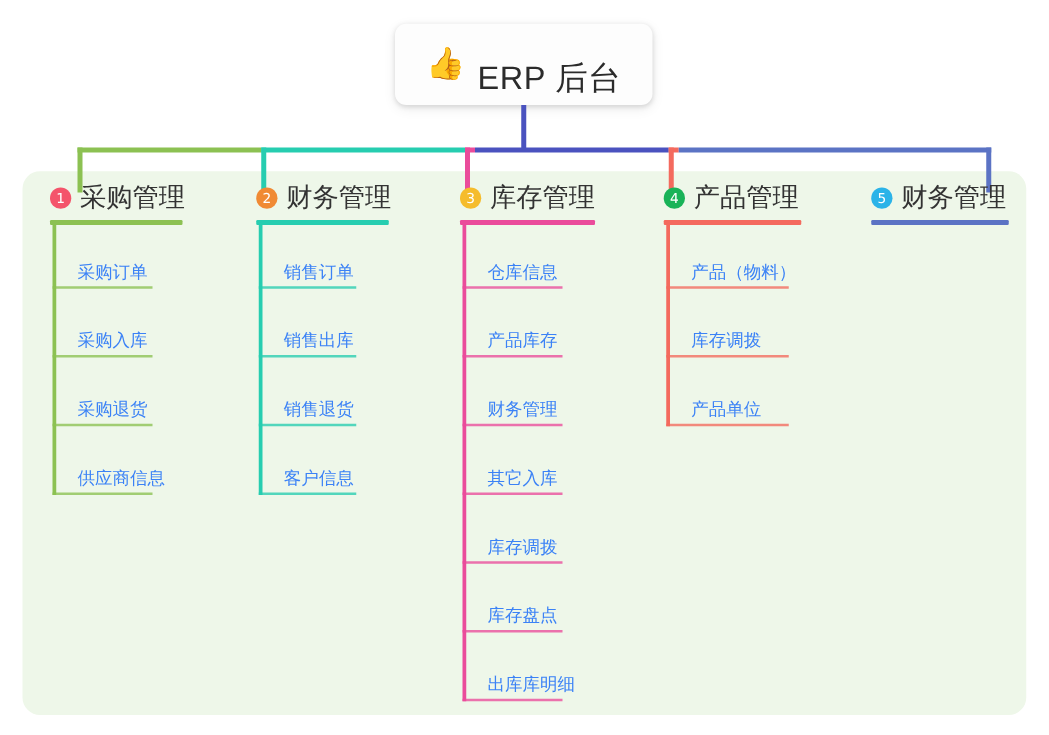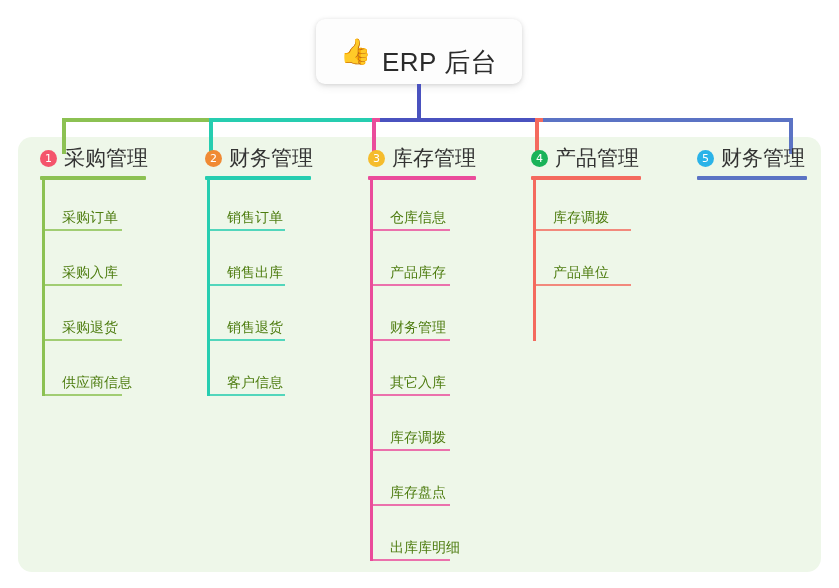--- a/index.html
+++ b/index.html
@@ -128,21 +128,21 @@
   .item {
     position: relative;
     height: 55px;
     box-sizing: border-box;
   }
   .item-label {
     position: absolute;
     left: 22px;
     bottom: 8px;
     font-size: 14px;
-    color: #4d7c0f;
+    color: #3b82f6;
     white-space: nowrap;
   }
   .item-rule {
     position: absolute;
     left: 2px;
     bottom: 4px;
     height: 2px;
   }
 </style>
 </head>
@@ -265,20 +265,24 @@
     </div>
     <div class="column" style="left: 531px; width: 110px;">
       <div class="col-head">
         <span class="badge" style="background: rgb(25, 179, 88);">4</span>
         <span class="col-title">产品管理</span>
       </div>
       <div class="col-underline" style="background: rgb(244, 106, 94); width: 110px;"></div>
       <div class="items" style="height: 165px;">
         <div class="spine" style="background: rgb(244, 106, 94); height: 161px;"></div>
         <div class="item">
+          <span class="item-label">产品（物料）</span>
+          <div class="item-rule" style="background: rgb(244, 106, 94); opacity: 0.78; width: 98px;"></div>
+        </div>
+        <div class="item">
           <span class="item-label">库存调拨</span>
           <div class="item-rule" style="background: rgb(244, 106, 94); opacity: 0.78; width: 98px;"></div>
         </div>
         <div class="item">
           <span class="item-label">产品单位</span>
           <div class="item-rule" style="background: rgb(244, 106, 94); opacity: 0.78; width: 98px;"></div>
         </div>
       </div>
     </div>
     <div class="column" style="left: 697px; width: 110px;">

